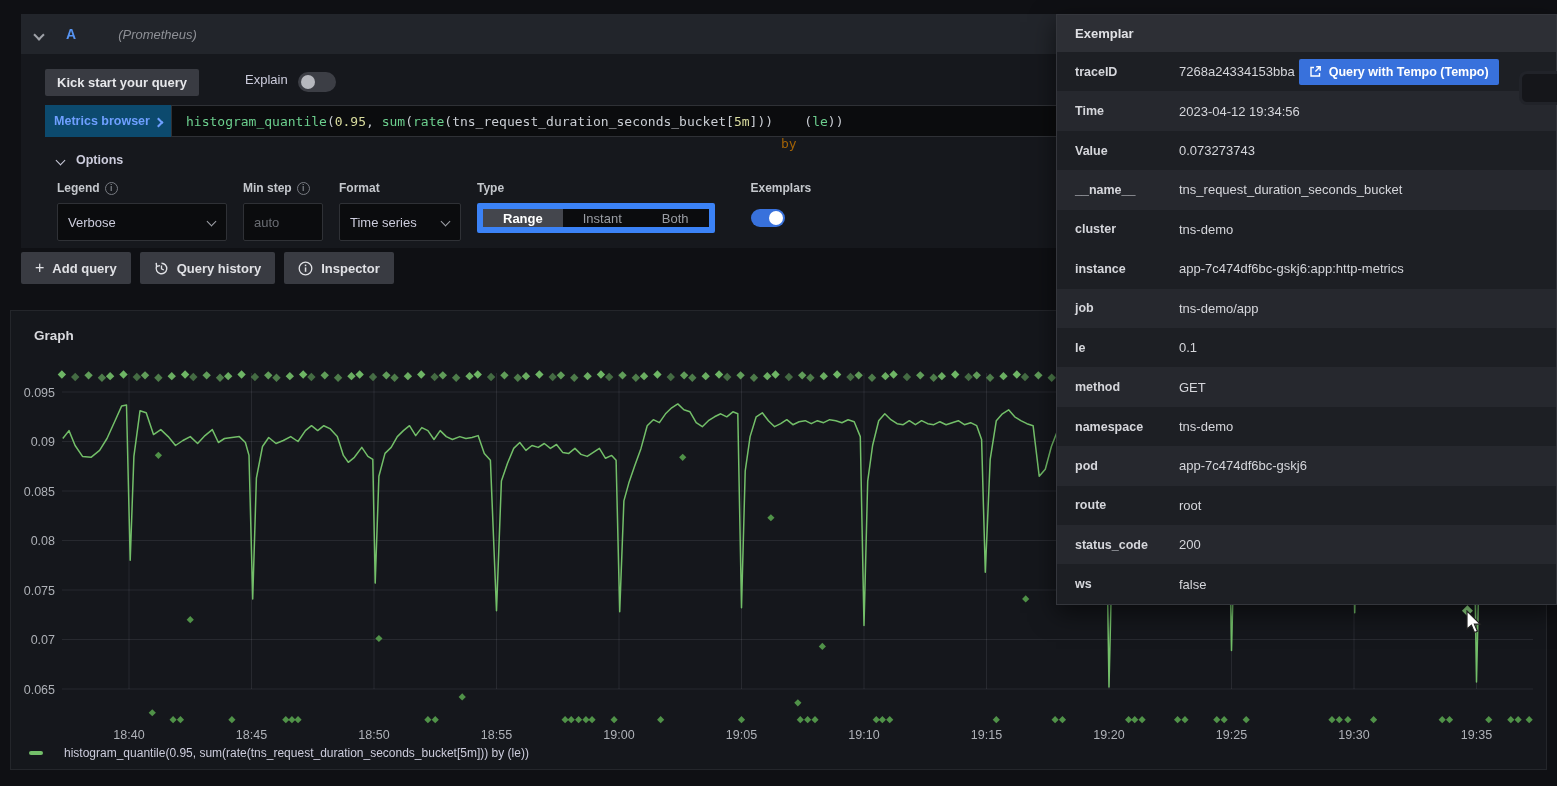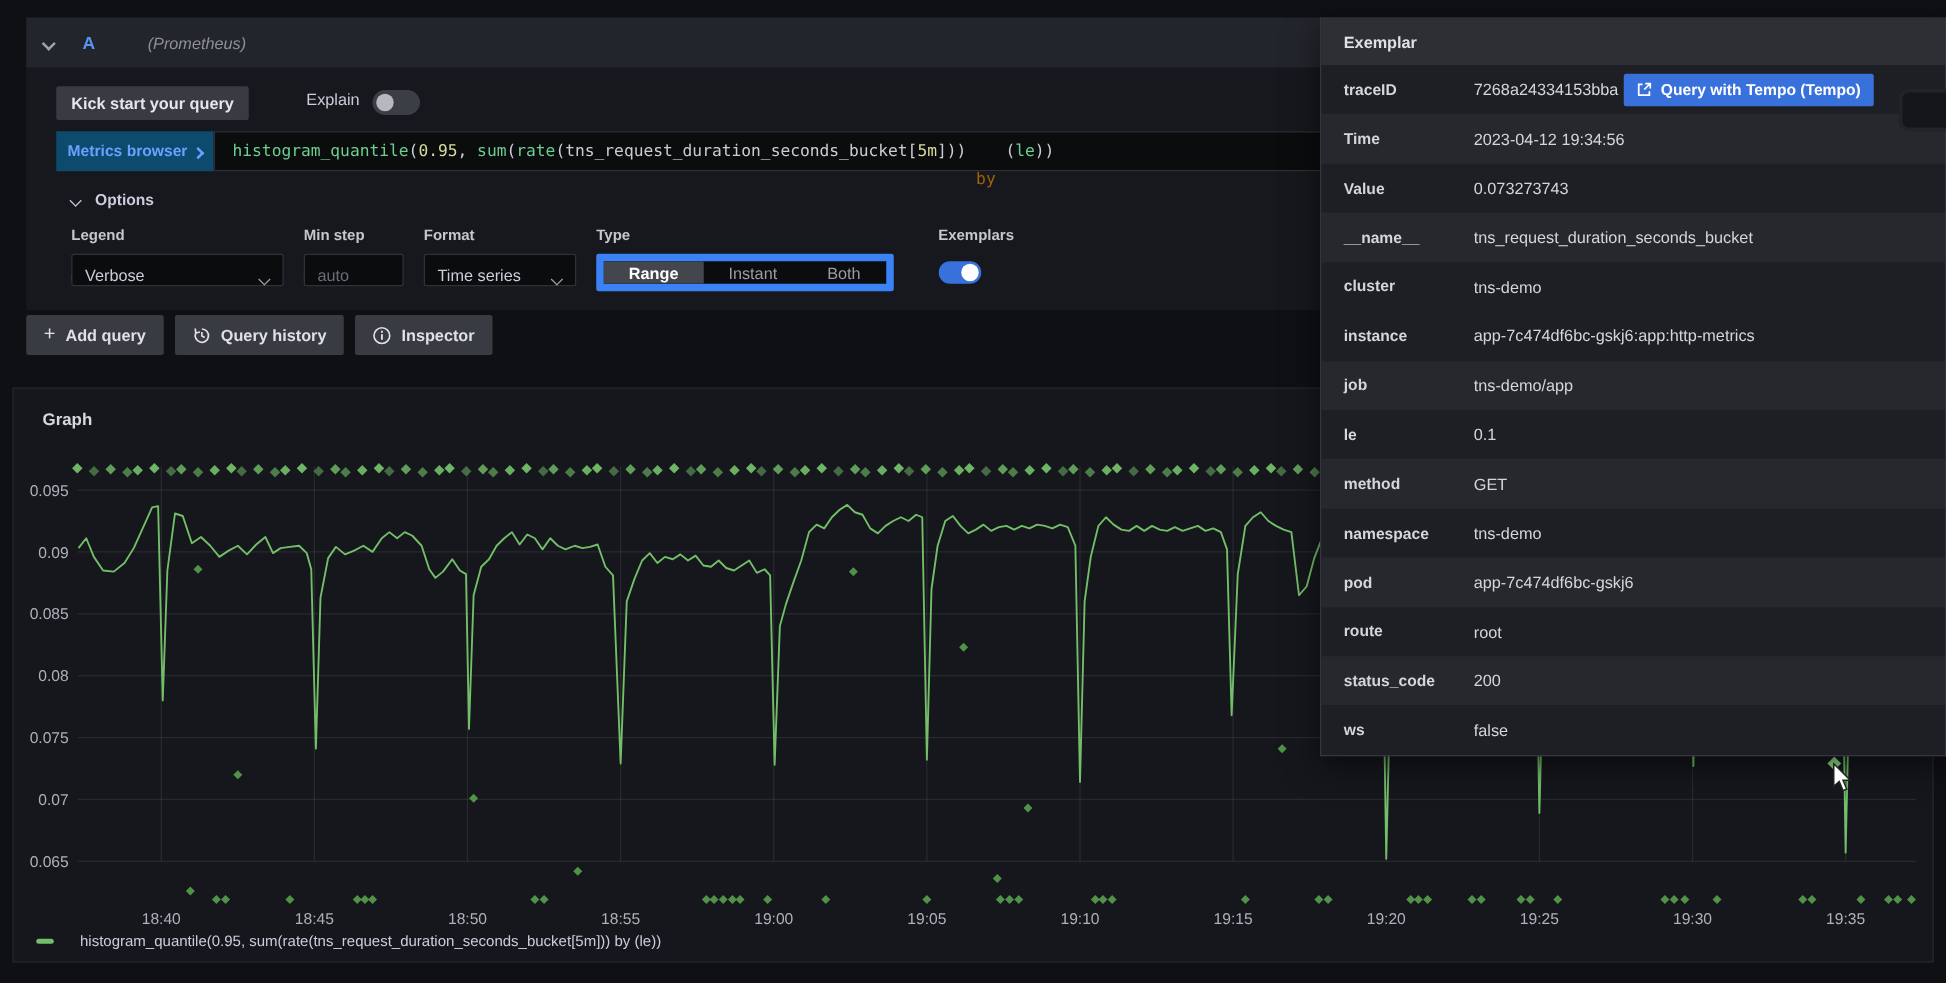--- a/index.html
+++ b/index.html
@@ -46,26 +46,26 @@
      padding-left:14px; font-family:"DejaVu Sans Mono", monospace; font-size:13px; white-space:pre; cursor:text; }
   .seg-fn { color:#6ccf8e; } .seg-num { color:#d9dc9e; } .seg-p { color:#c9cdd3; }
   .seg-metric { color:#c9cdd3; } .seg-dur { color:#d9dc9e; } .seg-kw { color:#a16207;margin-top:44px; } .seg-lbl { color:#6ccf8e; }
 
   .opt-header { display:flex; align-items:center; gap:10px; margin:16px 0 0 12px; cursor:pointer; }
   .opt-header .chev::before { border-color:#ccccdc; border-width:1.5px; }
   .opt-title { font-size:12.5px; font-weight:600; color:#ccccdc; }
 
   .fields { display:flex; margin:14px 0 0 12px; gap:16px; }
   .field { display:flex; flex-direction:column; }
-  .field-label { font-size:12px; font-weight:600; color:#c4c7cc; margin-bottom:8px; display:flex; align-items:flex-start; gap:21px; height:14px;flex-direction:column; }
+  .field-label { font-size:12px; font-weight:600; color:#c4c7cc; margin-bottom:8px; display:flex; align-items:center; gap:5px; height:14px; }
   .info-icon { width:13px; height:13px; border:1px solid #787b82; border-radius:50%; display:inline-flex;
      align-items:center; justify-content:center; font-size:9px; color:#787b82; font-style:normal; }
   .select, .text-input {
-    background:#0b0c0e; border:1px solid #2f3136; height:26px; border-radius:2px;
-    color:#ccccdc; font-size:13px; display:flex; align-items:flex-end; padding:0 10px; cursor:pointer;
+    background:#0b0c0e; border:1px solid #2f3136; height:38px; border-radius:2px;
+    color:#ccccdc; font-size:13px; display:flex; align-items:center; padding:0 10px; cursor:pointer;
   }
   .select { justify-content:space-between; }
   .sel-chev { width:8px; height:8px; position:relative; margin-left:10px; }
   .sel-chev::before { content:""; position:absolute; width:6px; height:6px; top:0;
      border-right:1.5px solid #9fa2a8; border-bottom:1.5px solid #9fa2a8; transform:rotate(45deg); }
   .text-input { cursor:text; }
   .text-input input { background:transparent; border:none; outline:none; color:#ccccdc; width:100%;
      font-size:13px; font-family:"Liberation Sans", sans-serif; }
   .text-input input::placeholder { color:#6a6d73; }
   .radio-group { display:inline-flex; background:#0b0c0e; border:6px solid #3b82f6; border-radius:2px; height:30px; overflow:hidden; }

